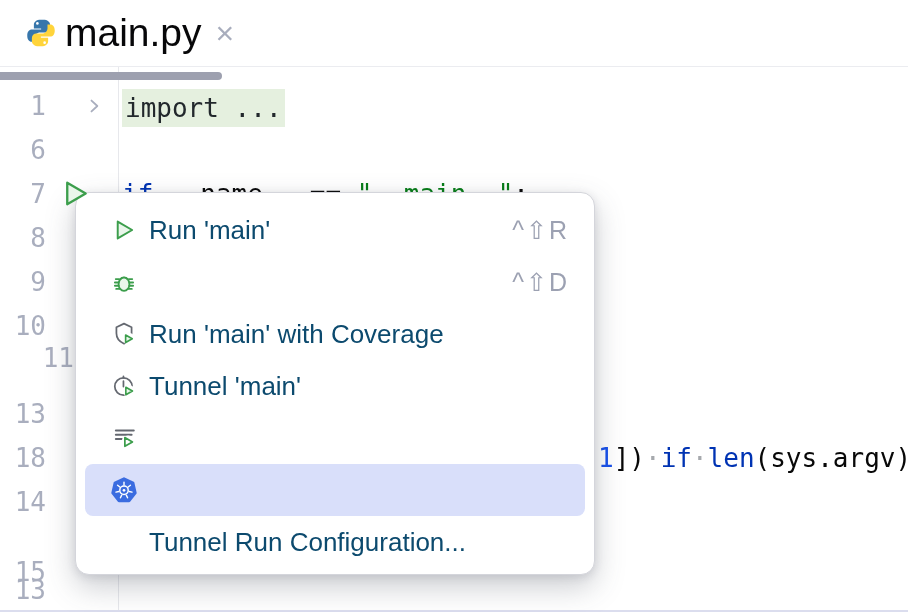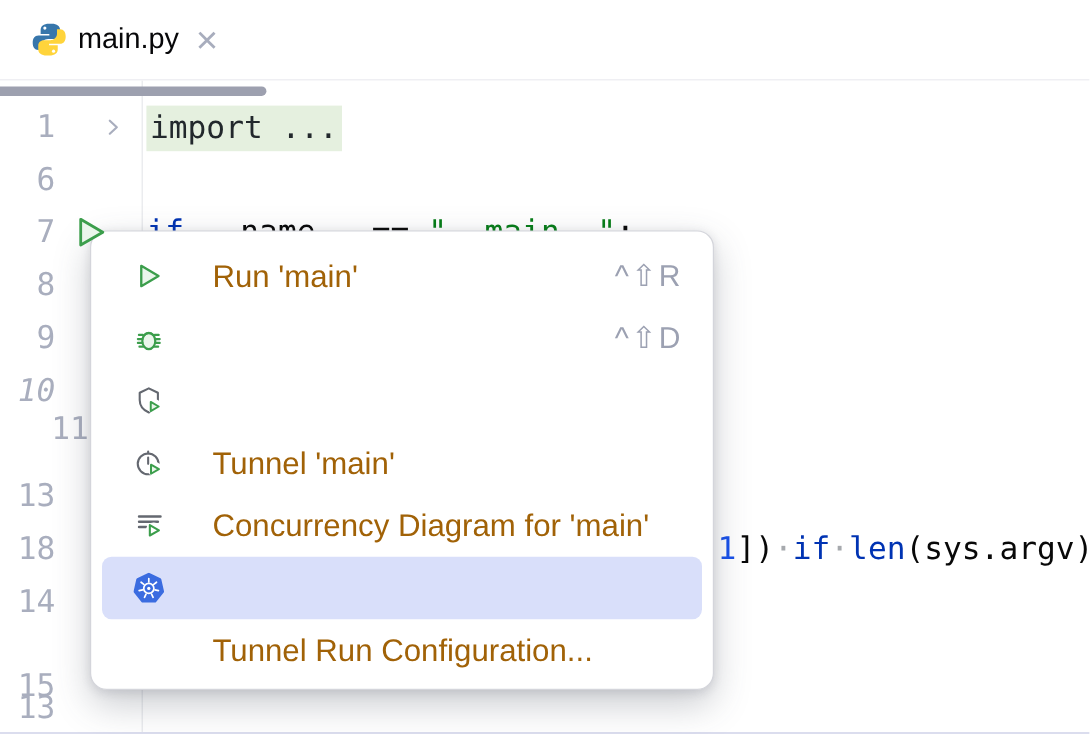--- a/index.html
+++ b/index.html
@@ -7,21 +7,21 @@
     width:908px;height:612px;position:relative;overflow:hidden;
     background:#ffffff;font-family:"Liberation Sans",sans-serif;
     -webkit-font-smoothing:antialiased;
   }
   
   .tabbar{position:absolute;top:0;left:0;right:0;height:66px;background:#fff;
     border-bottom:1px solid #EBECF0;z-index:4;}
   .tab{position:absolute;left:0;top:0;height:66px;display:flex;align-items:center;
     padding-left:26px;cursor:default;}
   .tab-icon{width:30px;height:30px;flex:none;}
-  .tab-title{font-size:24px;color:#070709;margin-left:9px;}
+  .tab-title{font-size:39px;color:#070709;margin-left:9px;}
   .tab-close{margin-left:14px;color:#A8ADBD;font-size:32px;line-height:1;font-weight:300;}
   .tab-indicator{position:absolute;top:72px;left:0;width:222px;height:8px;
     background:var(--tab_indicator_color,#9DA0AF);border-radius:0 4px 4px 0;z-index:6;}
   
   .gutter-border{position:absolute;left:118px;top:67px;bottom:0;width:1px;background:#E7E8EC;}
   .line-number{position:absolute;left:0;width:46px;text-align:right;
     font-family:"DejaVu Sans Mono",monospace;font-size:26px;
     color:var(--line_number_color,#A9AEBE);height:44px;line-height:44px;z-index:1;}
   .code-line{position:absolute;font-family:"DejaVu Sans Mono",monospace;font-size:26px;
     height:44px;line-height:44px;white-space:pre;color:#080808;z-index:1;}
@@ -36,21 +36,21 @@
   
   .popup{position:absolute;left:75px;top:192px;width:520px;height:383px;box-sizing:border-box;
     background:#fff;border:1px solid #D4D5DB;border-radius:14px;
     padding:11px 9px 8px 9px;z-index:20;
     box-shadow:0 12px 30px rgba(70,74,90,.28),0 2px 8px rgba(70,74,90,.14);}
   .menu-item{height:52px;display:flex;align-items:center;
     padding:0 16px 0 26px;border-radius:8px;cursor:default;}
   .menu-item.highlighted{background:var(--highlight_bg,#D9DFFA);}
   .mi-icon{width:26px;height:26px;margin-right:12px;flex:none;}
   .mi-icon svg{width:26px;height:26px;display:block;}
-  .mi-label{font-size:26px;color:#a16207;white-space:pre;margin-left:28px;}
+  .mi-label{font-size:26px;color:#0c4a6e;white-space:pre;}
   .mi-shortcut{margin-left:auto;font-size:25px;color:var(--shortcut_color,#9CA1B2);
     letter-spacing:2px;white-space:pre;}
   
   .bottom-border{position:absolute;left:0;right:0;bottom:0;height:2px;
     background:var(--bottom_border_color,#DBDDEE);z-index:2;}
 </style>
 </head>
 <body style="--keyword_color: #0033B3; --string_color: #067D17; --number_color: #1750EB; --folded_bg: #E5F0DF; --highlight_bg: #D9DFFA; --line_number_color: #A9AEBE; --shortcut_color: #9CA1B2; --tab_indicator_color: #9DA0AF; --bottom_border_color: #DBDDEE; --run_green: #3C9E4C; --icon_gray: #646870; --kubernetes_blue: #3B6CE0; --python_blue: #3776AB; --python_yellow: #FFD43B;">
 
 <div class="tabbar">
@@ -77,21 +77,21 @@
       </svg></span>
     <div class="code-line" style="top: 84px; left: 122px;"><span class="tok-folded">import ...</span></div>
     <div class="line-number" style="top: 128px;">6</div>
     <div class="line-number" style="top: 172px;">7</div>
     <span class="gutter-icon" style="left: 59px; top: 177px;"><svg viewBox="0 0 24 24" width="33" height="33">
         <path d="M6 4.2 19.4 12 6 19.8Z" fill="#EAF6EB" stroke="#3C9E4C" stroke-width="1.7" stroke-linejoin="round"></path>
       </svg></span>
     <div class="code-line" style="top: 172px; left: 122px;"><span class="tok-keyword">if</span><span class="tok-plain"> __name__ == </span><span class="tok-string">"__main__"</span><span class="tok-plain">:</span></div>
     <div class="line-number" style="top: 216px;">8</div>
     <div class="line-number" style="top: 260px;">9</div>
-    <div class="line-number" style="top: 304px; font-style: italic;">10</div>
+    <div class="line-number" style="top: 304px;">10</div>
     <div class="line-number" style="top: 336px; margin-left: 28px;">11</div>
     <div class="line-number" style="top: 392px;">13</div>
     <div class="line-number" style="top: 436px;">18</div>
     <div class="code-line" style="top: 436px; left: 598px;"><span class="tok-number">1</span><span class="tok-plain">])</span><span class="tok-ws">·</span><span class="tok-keyword">if</span><span class="tok-ws">·</span><span class="tok-keyword">len</span><span class="tok-plain">(sys.argv)</span></div>
     <div class="line-number" style="top: 480px; text-align: right;">14</div>
     <div class="line-number" style="top: 524px; margin-top: 26px;">15</div>
     <div class="line-number" style="top: 568px;">13</div>
   </div>
 
 <div class="popup" id="popup">
@@ -115,20 +115,21 @@
       <span class="mi-shortcut">^⇧D</span>
     </div>
     <div class="menu-item">
       <span class="mi-icon">
         <svg viewBox="0 0 24 24" fill="none">
           <path d="M12 2.4 19 5.8v5.6c0 4.4-2.8 7.8-7 9.6-4.2-1.8-7-5.2-7-9.6V5.8Z" stroke="#646870" stroke-width="1.6" stroke-linejoin="round"></path>
           <circle cx="16.4" cy="16.4" r="5.6" fill="#fff"></circle>
           <path d="M13.5 12.9 19.6 16.4 13.5 19.9Z" fill="#EAF6EB" stroke="#3C9E4C" stroke-width="1.5" stroke-linejoin="round"></path>
         </svg>
       </span>
+      <span class="mi-label">Run 'main' with Coverage</span>
       <span class="mi-shortcut"></span>
     </div>
     <div class="menu-item">
       <span class="mi-icon">
         <svg viewBox="0 0 24 24" fill="none">
           <circle cx="11.5" cy="12.5" r="8" stroke="#646870" stroke-width="1.6"></circle>
           <path d="M11.5 12.5V7.6M11.5 4.5V3" stroke="#646870" stroke-width="1.6" stroke-linecap="round"></path>
           <circle cx="16.6" cy="16.6" r="5.6" fill="#fff"></circle>
           <path d="M13.7 13.1 19.8 16.6 13.7 20.1Z" fill="#EAF6EB" stroke="#3C9E4C" stroke-width="1.5" stroke-linejoin="round"></path>
         </svg>
@@ -137,21 +138,20 @@
       <span class="mi-shortcut"></span>
     </div>
     <div class="menu-item">
       <span class="mi-icon">
         <svg viewBox="0 0 24 24" fill="none" stroke="#646870" stroke-width="1.9" stroke-linecap="round">
           <path d="M4.5 5H21M4.5 9H19M4.5 13h5.5"></path>
           <circle cx="15.8" cy="15.6" r="6" fill="#fff" stroke="none"></circle>
           <path d="M12.8 11.6 19.8 15.6 12.8 19.6Z" fill="#fff" stroke="#3C9E4C" stroke-width="1.6" stroke-linejoin="round"></path>
         </svg>
       </span>
-      <span class="mi-label">Concurrency Diagram for 'main'</span>
       <span class="mi-shortcut"></span>
     </div>
     <div class="menu-item highlighted">
       <span class="mi-icon">
         <svg viewBox="0 0 24 24">
           <polygon points="12,1.5 20.44,5.57 22.53,14.7 16.69,22.03 7.31,22.03 1.47,14.7 3.56,5.57" fill="#3B6CE0" stroke="#3B6CE0" stroke-width="2.4" stroke-linejoin="round"></polygon>
           <circle cx="12" cy="12.3" r="3.9" fill="none" stroke="#fff" stroke-width="1.35"></circle>
           <circle cx="12" cy="12.3" r="1.25" fill="#fff"></circle>
           <path d="M12 7.4V4.7M15.83 9.24 17.94 7.56M16.78 13.39 19.41 13.99M14.13 16.72 15.3 19.15M9.87 16.72 8.7 19.15M7.22 13.39 4.59 13.99M8.17 9.24 6.06 7.56" stroke="#fff" stroke-width="1.3" stroke-linecap="round"></path>
         </svg>

